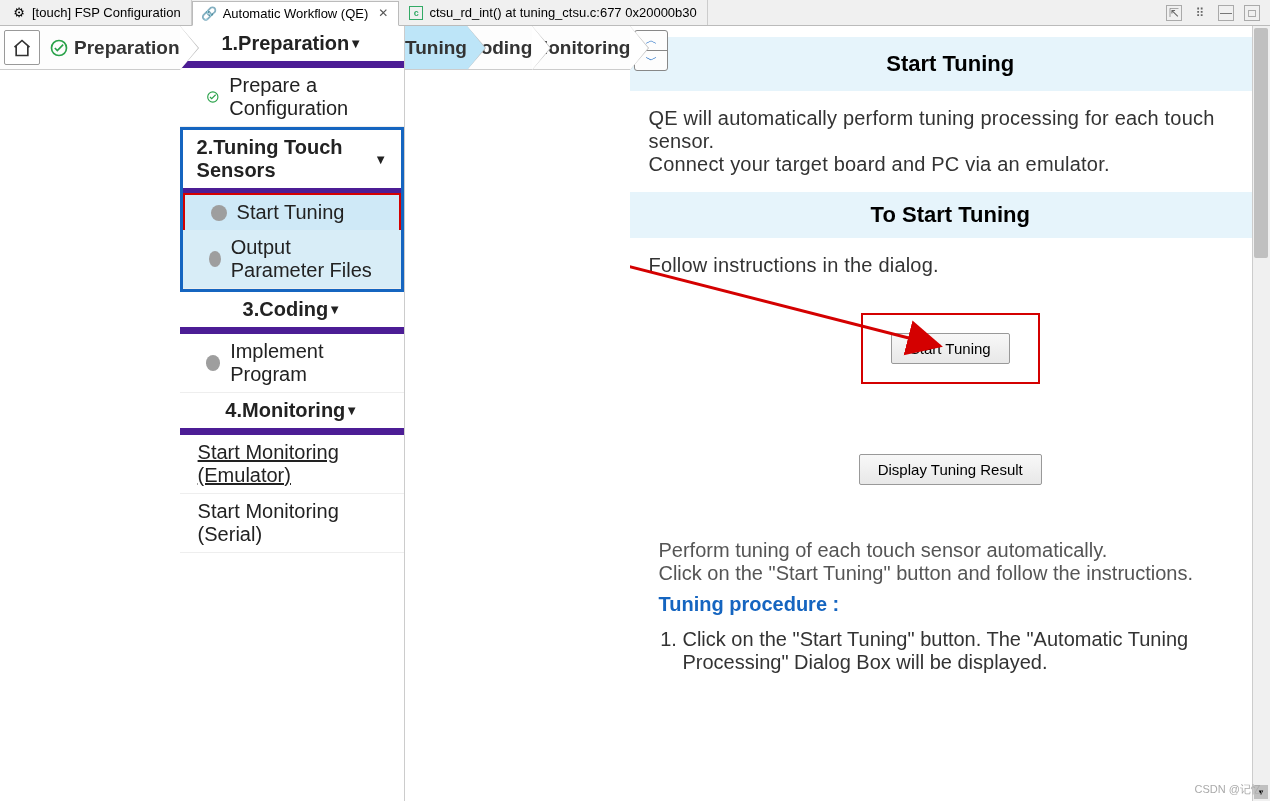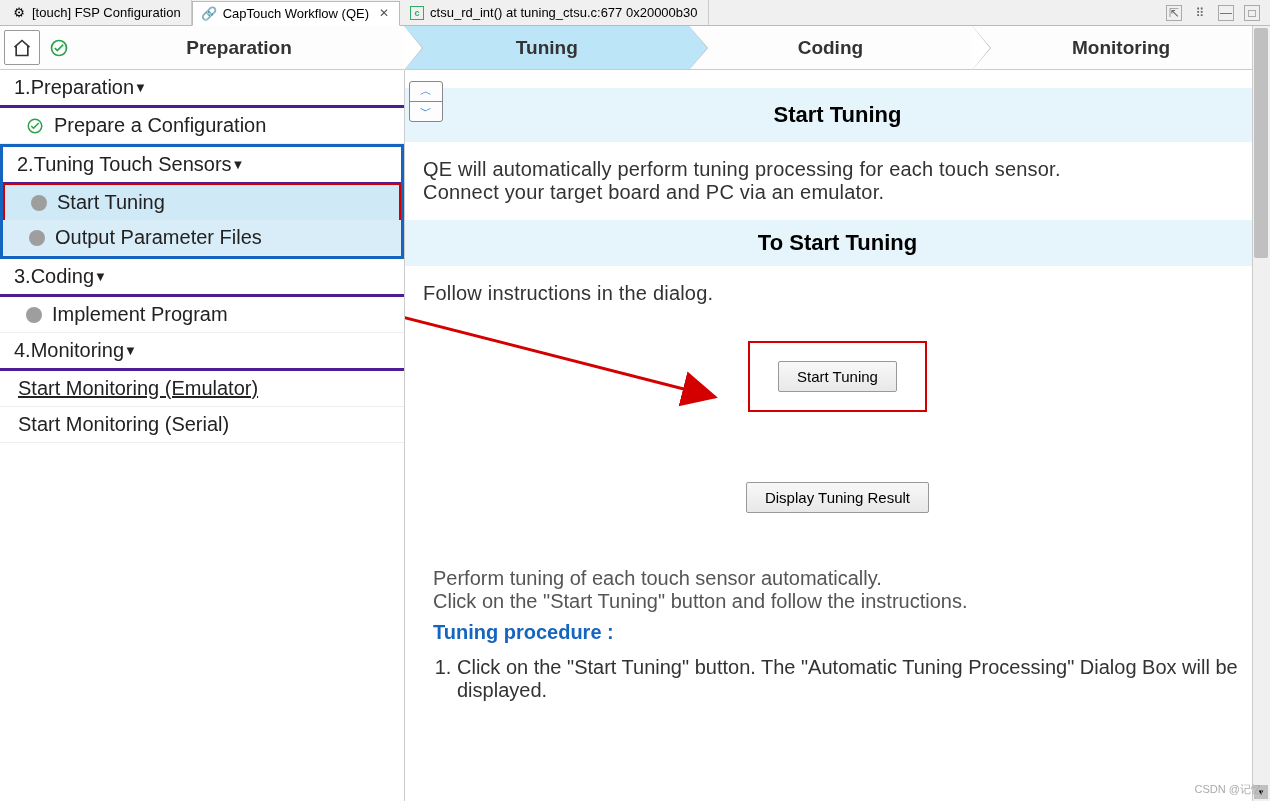--- a/index.html
+++ b/index.html
@@ -9,36 +9,36 @@
   .tabbar { display:flex; align-items:center; background:#f0f0f0; border-bottom:1px solid #bbb; height:26px; padding-left:2px; }
   .tab { display:flex; align-items:center; gap:6px; padding:3px 10px; font-size:13px; border-right:1px solid #ccc; background:#f0f0f0; cursor:pointer; height:100%; }
   .tab.active { background:#fff; border-top:1px solid #bbb; border-left:1px solid #bbb; border-right:1px solid #bbb; border-bottom:1px solid #fff; margin-bottom:-1px; }
   .tab-close { font-size:12px; color:#555; margin-left:4px; }
   .tab .ic { width:14px; height:14px; display:inline-flex; align-items:center; justify-content:center; }
   .toolbar-right { margin-left:auto; display:flex; gap:10px; padding-right:10px; color:#666; font-size:12px; }
   .toolbar-right span { width:16px; height:16px; display:flex; align-items:center; justify-content:center; border:1px solid #aaa; }
 
   
   .container { display:flex; height:calc(100% - 26px); background:#fff; }
-  .left { width:405px; border-right:1px solid #ccc; display:flex; flex-direction:column; }
-  .right { flex:1; display:flex; flex-direction:column; position:relative; overflow:hidden;gap:7px; }
+  .left { width:405px; border-right:1px solid #ccc; display:flex; flex-direction:row; }
+  .right { flex:1; display:flex; flex-direction:row; position:relative; overflow:hidden; }
 
   
   .wf-row { display:flex; height:44px; border-bottom:1px solid #ccc; background:#fdfdfd; }
   .home-btn { width:36px; display:flex; align-items:center; justify-content:center; border:1px solid #999; margin:4px; border-radius:2px; background:#fff; }
   .check-ico { width:30px; display:flex; align-items:center; justify-content:center; }
   .wf-step { flex:1; display:flex; align-items:center; justify-content:center; font-size:19px; font-weight:600; color:#333; position:relative; }
   .wf-step.active { background:#bde5f8; }
   .wf-step:after { content:""; position:absolute; right:-18px; top:0; width:0; height:0; border-top:22px solid transparent; border-bottom:22px solid transparent; border-left:18px solid #fff; z-index:2; }
   .wf-step.active:after { border-left-color:#bde5f8; }
   .wf-step:before { content:""; position:absolute; right:-19px; top:0; width:0; height:0; border-top:22px solid transparent; border-bottom:22px solid transparent; border-left:19px solid #bbb; z-index:1; }
 
   
   .tree { font-size:20px; color:#222; }
-  .sec-head { display:flex; align-items:center; justify-content:flex-start; padding:6px 14px; font-weight:400; border-bottom:3px solid #4c1d95; cursor:pointer; }
+  .sec-head { display:flex; align-items:center; justify-content:center; padding:6px 14px; font-weight:700; border-bottom:7px solid #4c1d95; cursor:pointer; }
   .sec-head .caret { font-size:13px; }
   .titem { display:flex; align-items:center; gap:10px; padding:6px 14px 6px 26px; border-bottom:1px solid #eee; cursor:pointer; font-size:20px; }
   .titem.sel { background:#cfe9f7; }
   .box-blue { border:3px solid #1565c0; }
   .box-red { border:2px solid #d40000; }
   .dot { width:16px; height:16px; border-radius:50%; background:#9e9e9e; display:inline-block; }
   .chk { width:18px; height:18px; }
 
   
   .rcontent { flex:1; overflow:auto; position:relative; }
@@ -69,21 +69,21 @@
 </head>
 <body>
 
 <div class="tabbar">
   <div class="tab">
     <span class="ic">⚙</span>
     <span>[touch] FSP Configuration</span>
   </div>
   <div class="tab active">
     <span class="ic">🔗</span>
-    <span>CapTouch Workflow (QE)</span>
+    <span>Automatic Workflow (QE)</span>
     <span class="tab-close">✕</span>
   </div>
   <div class="tab">
     <span class="ic" style="border:1px solid #3a6; color:#3a6; font-size:9px; font-weight:bold;">c</span>
     <span>ctsu_rd_int() at tuning_ctsu.c:677 0x20000b30</span>
   </div>
   <div class="toolbar-right">
     <span>⇱</span>
     <span style="border:none;">⠿</span>
     <span>—</span>

